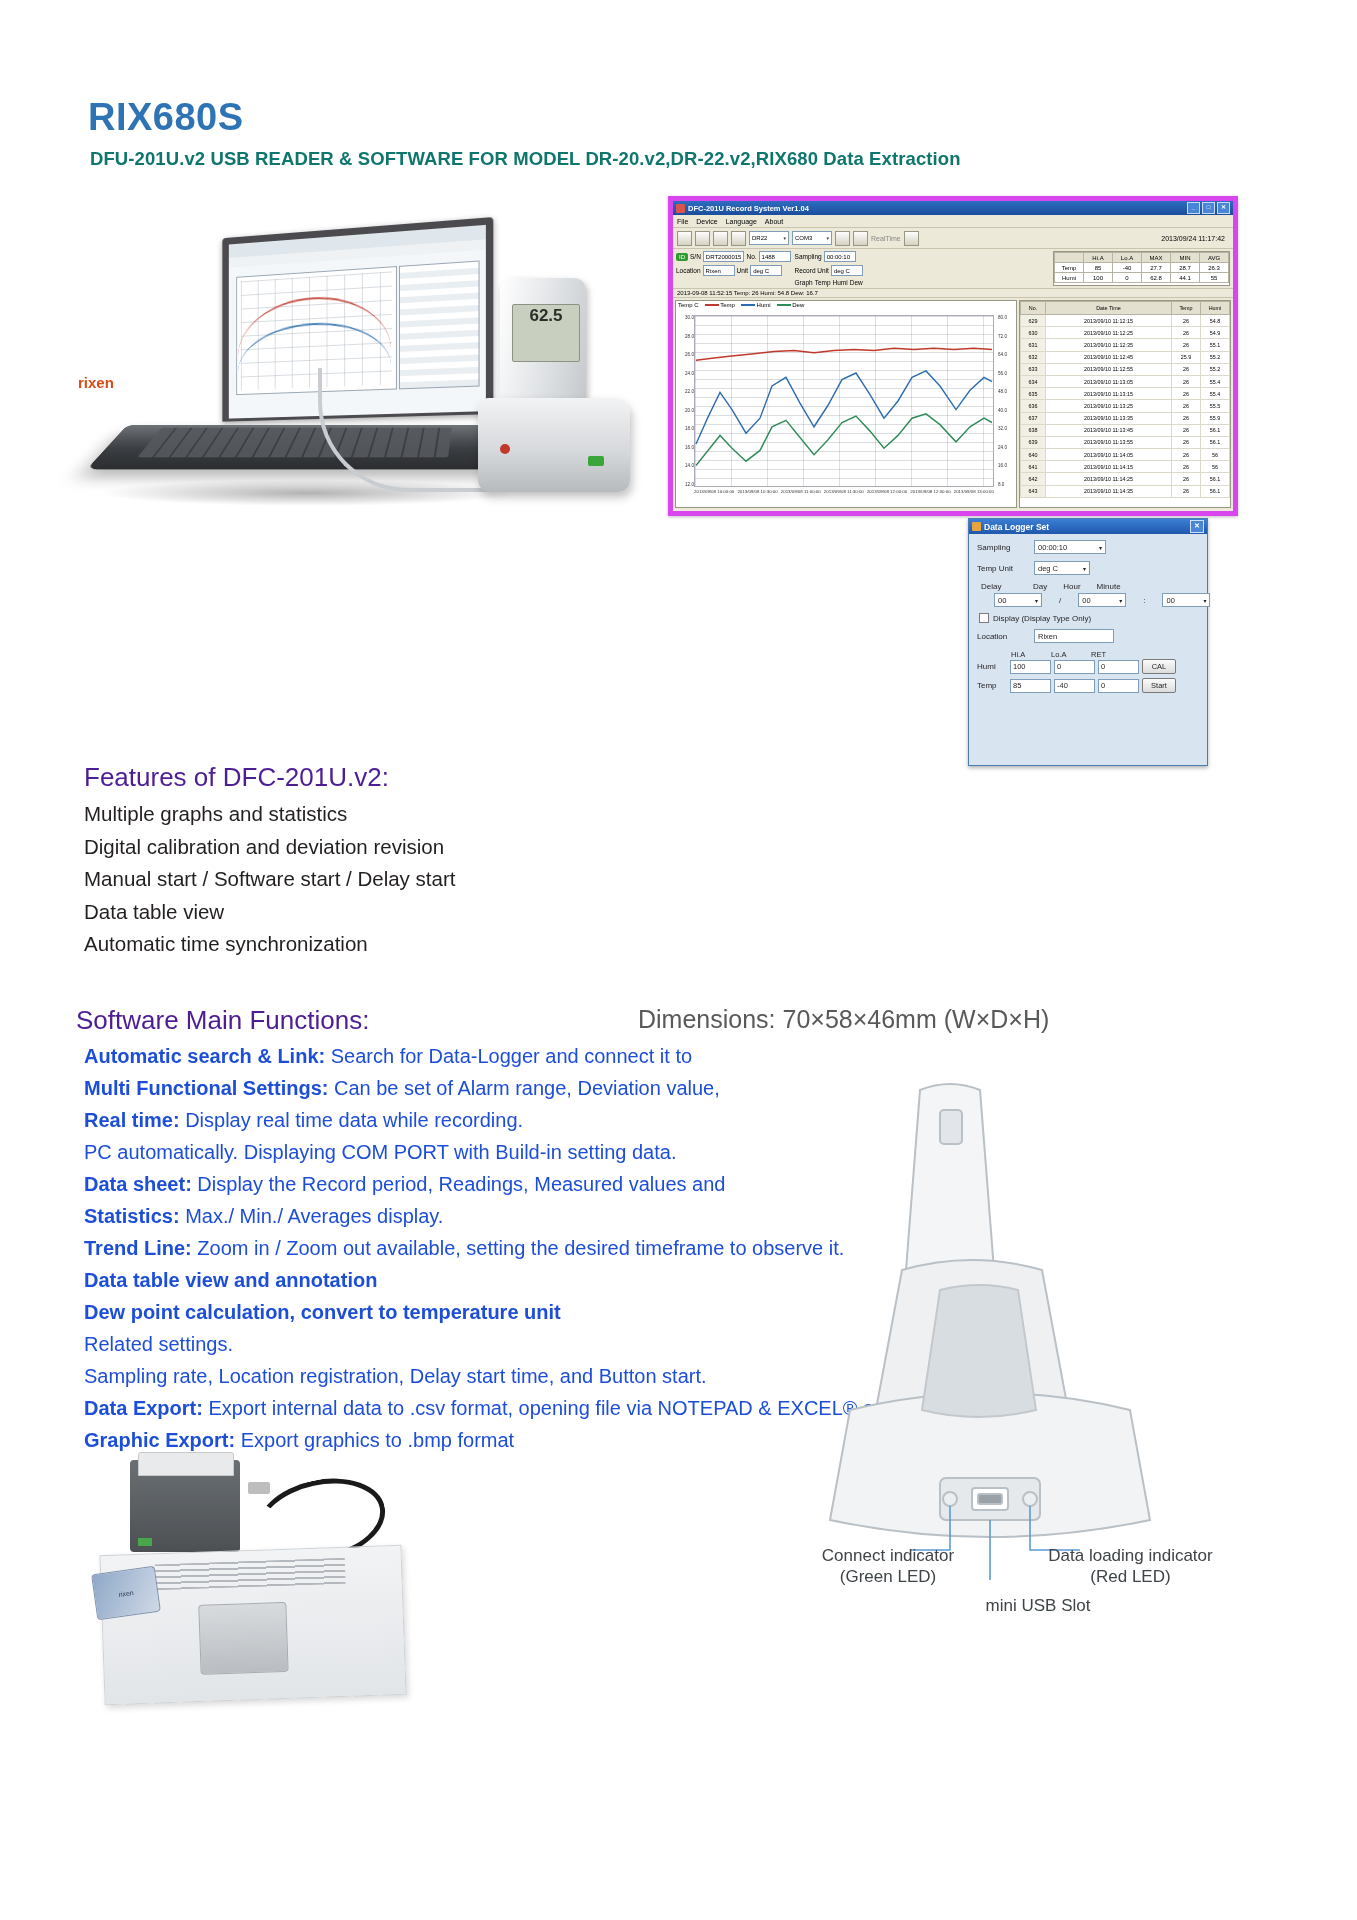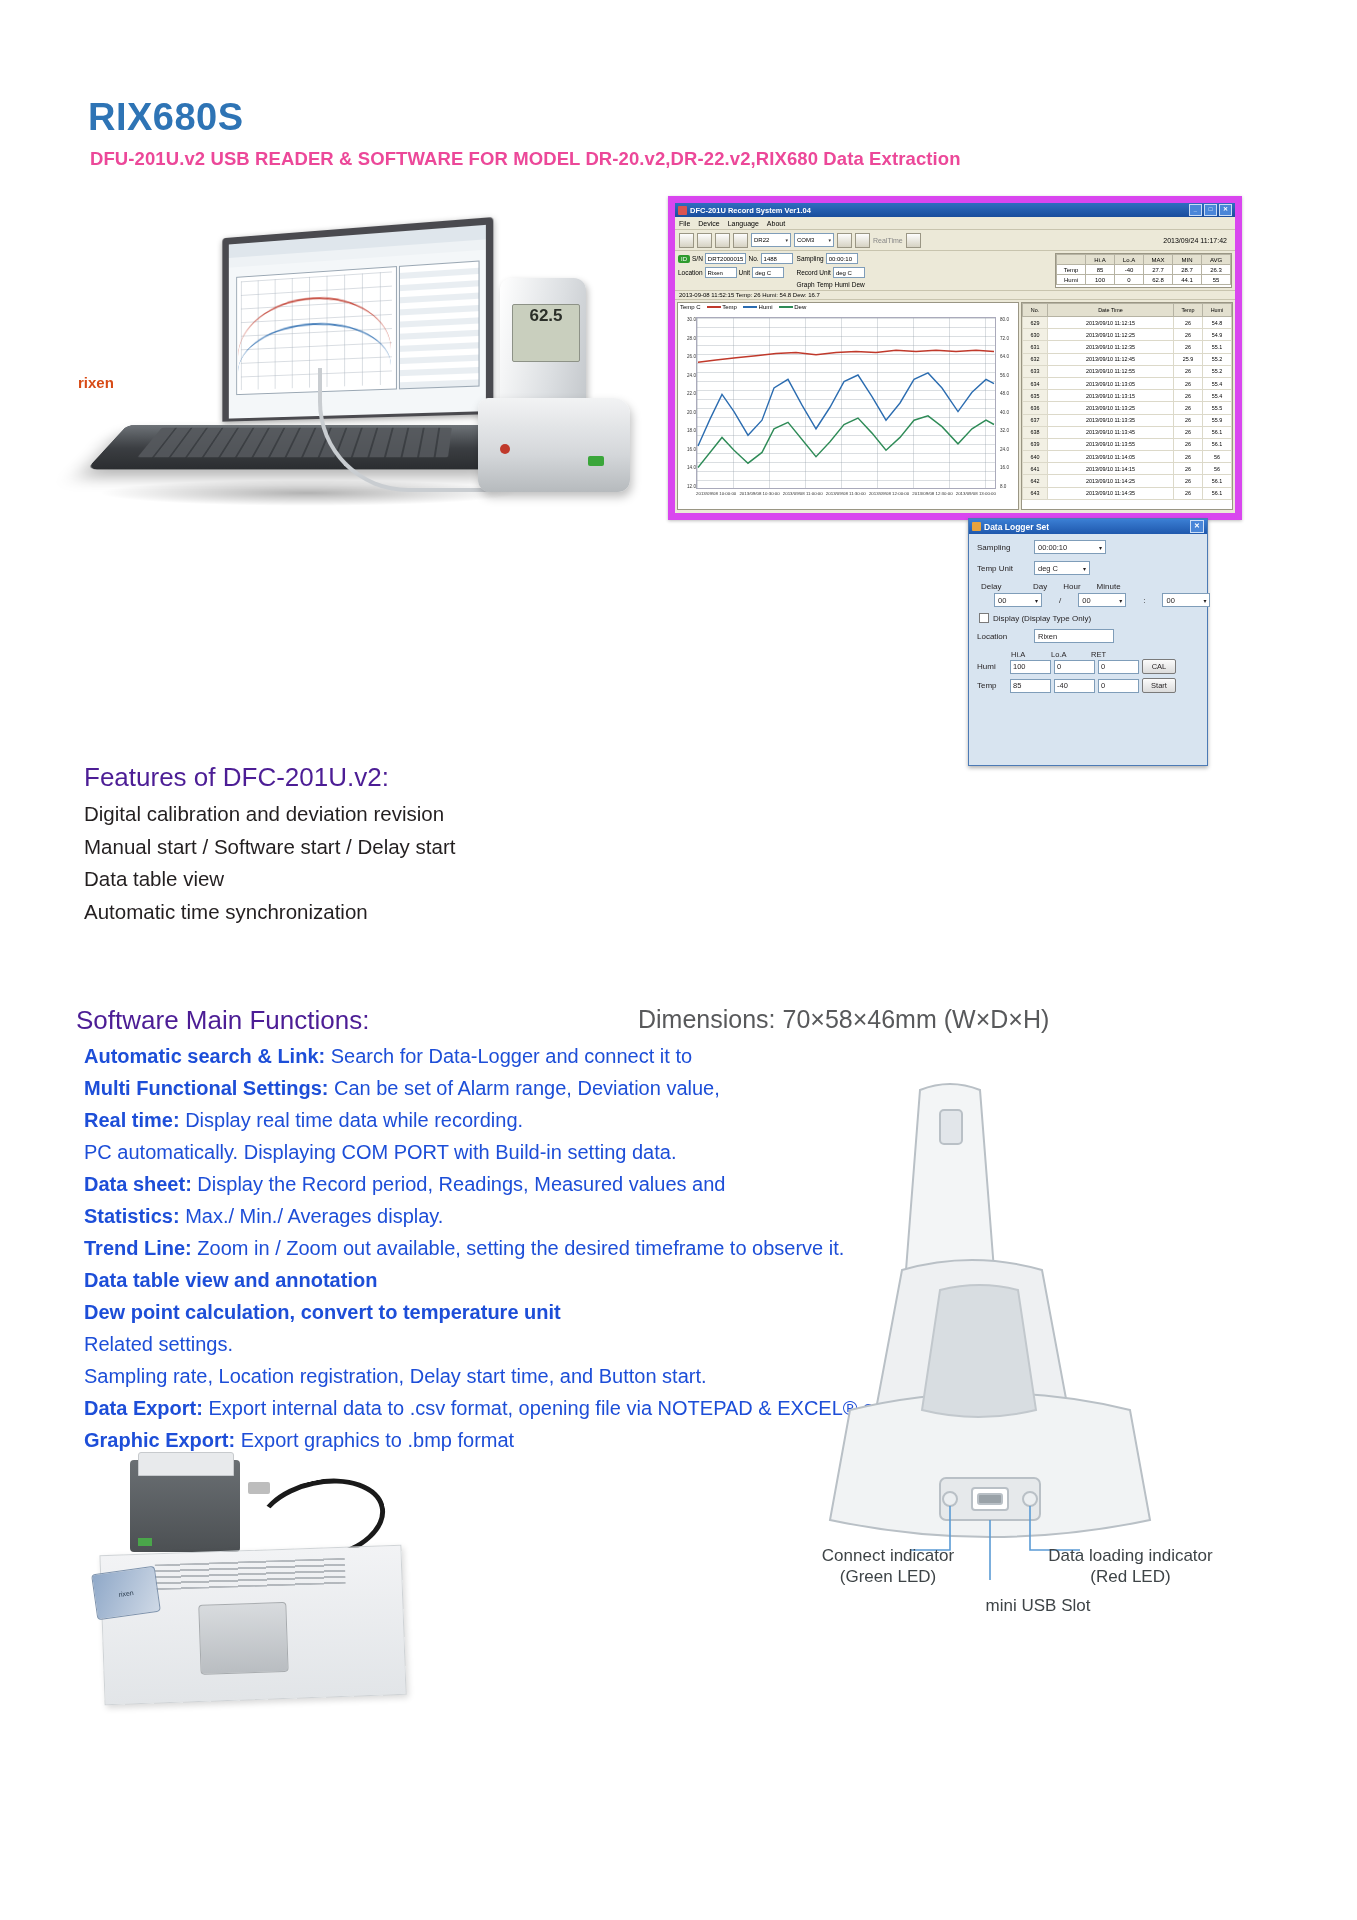--- a/index.html
+++ b/index.html
@@ -29,21 +29,21 @@
     font-weight: bold;
     color: #2e74b5;
     letter-spacing: 0.5px;
   }
   .subtitle {
     position: absolute;
     left: 90px;
     top: 148px;
     font-size: 18.5px;
     font-weight: bold;
-    color: #ec4899;
+    color: #0f766e;
     letter-spacing: 0.1px;
   }
 
   
   .laptop-photo {
     position: absolute;
     left: 78px;
     top: 218px;
     width: 580px;
     height: 380px;
@@ -192,21 +192,21 @@
     border-radius: 0 0 0 90px;
   }
 
   
   .sw-window {
     position: absolute;
     left: 668px;
     top: 196px;
     width: 560px;
     height: 310px;
-    border: 7px solid #d946ef;
+    border: 5px solid #d946ef;
     background: #ece9d8;
     font-size: 7px;
     color: #000;
     box-shadow: 0 1px 3px rgba(0,0,0,.25);
   }
   .sw-titlebar {
     height: 14px;
     background: linear-gradient(#2f6dc0, #1a4d9c);
     color: #fff;
     display: flex;
@@ -806,20 +806,21 @@
           <span class="cell">-40</span>
           <span class="cell">0</span>
           <span class="dlg-btn">Start</span>
         </div>
       </div>
     </div>
   </div>
 
   <div class="h-orange" id="features-heading">Features of DFC-201U.v2:</div>
   <div class="feature-list">
+    <div>Multiple graphs and statistics</div>
     <div>Digital calibration and deviation revision</div>
     <div>Manual start / Software start / Delay start</div>
     <div>Data table view</div>
     <div>Automatic time synchronization</div>
   </div>
 
   <div class="dimensions">Dimensions: 70×58×46mm (W×D×H)</div>
 
   <div class="h-orange" id="functions-heading">Software Main Functions:</div>
   <div class="functions-list">

